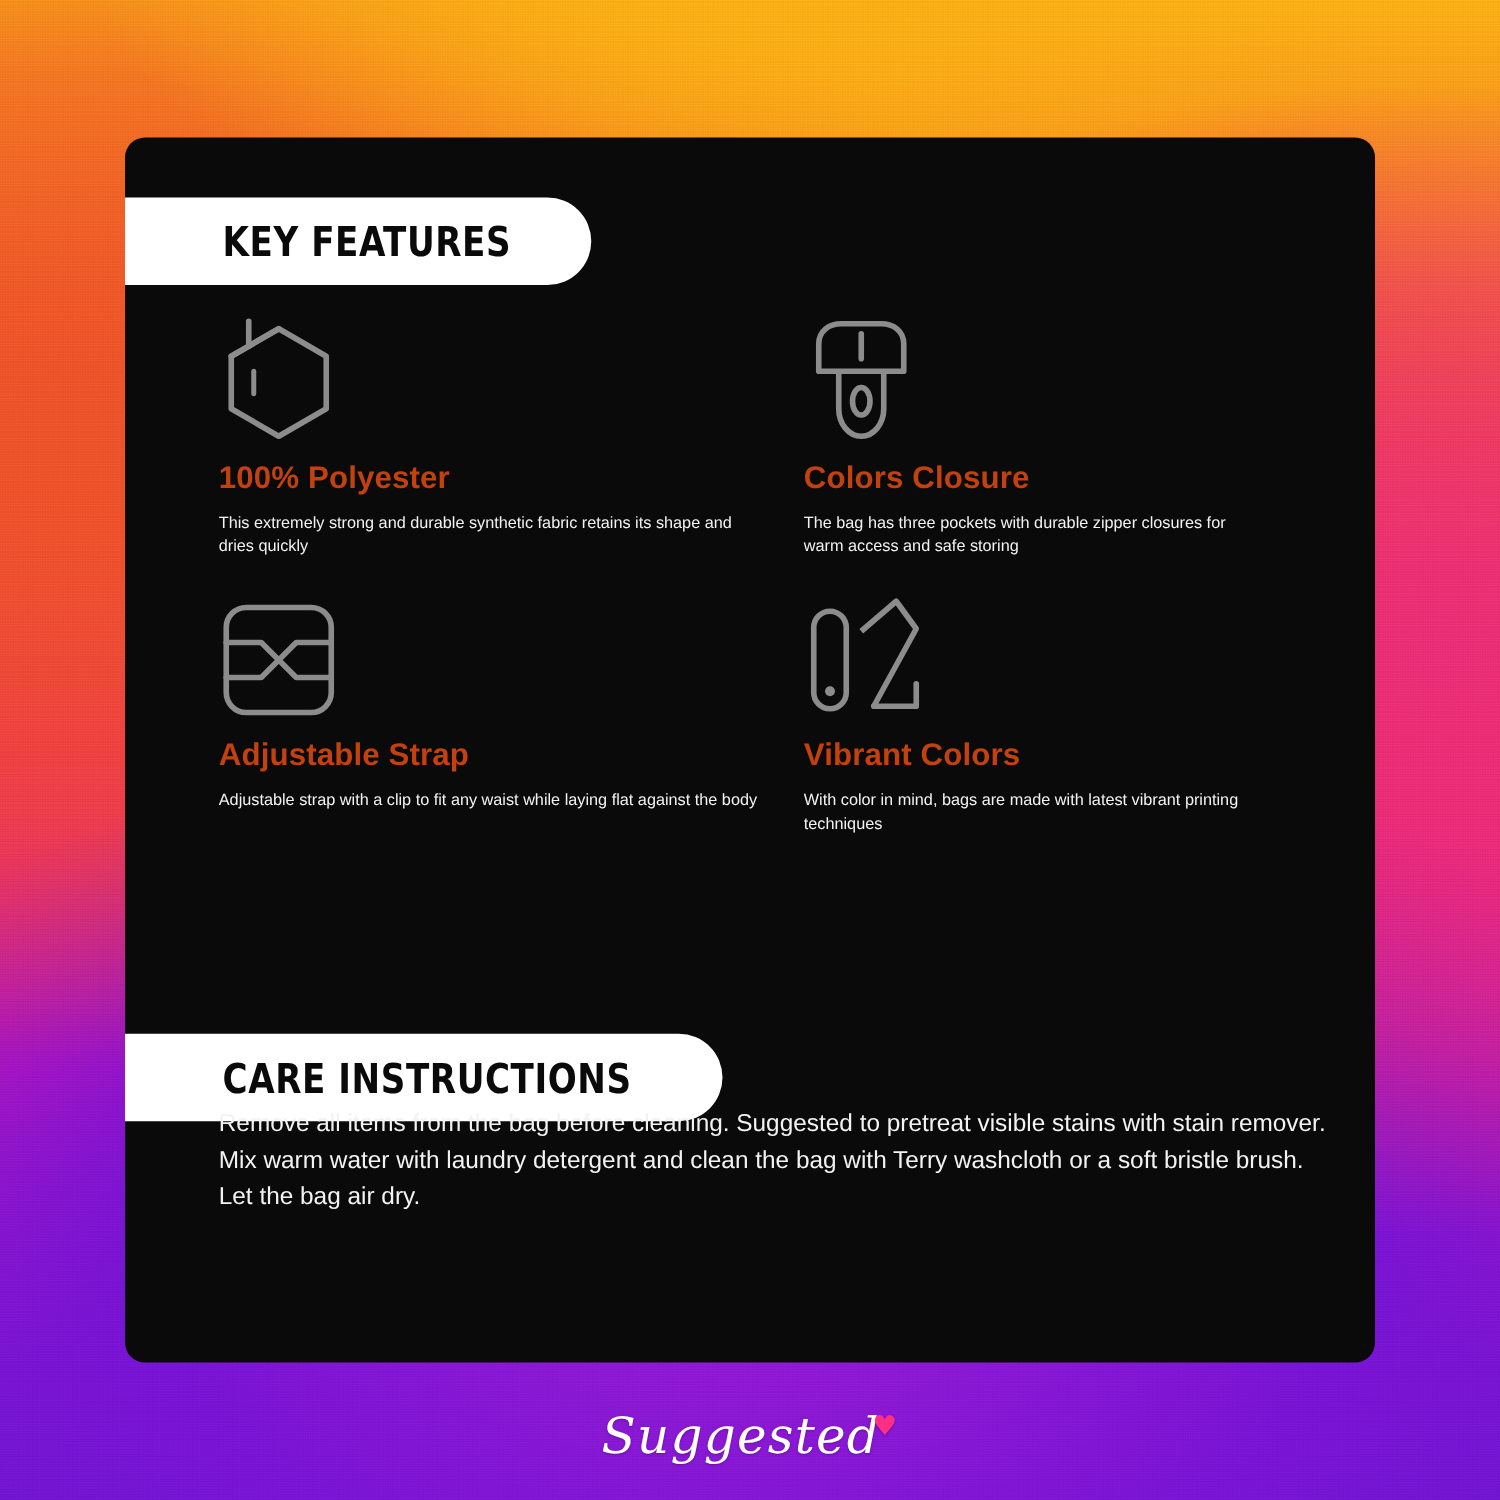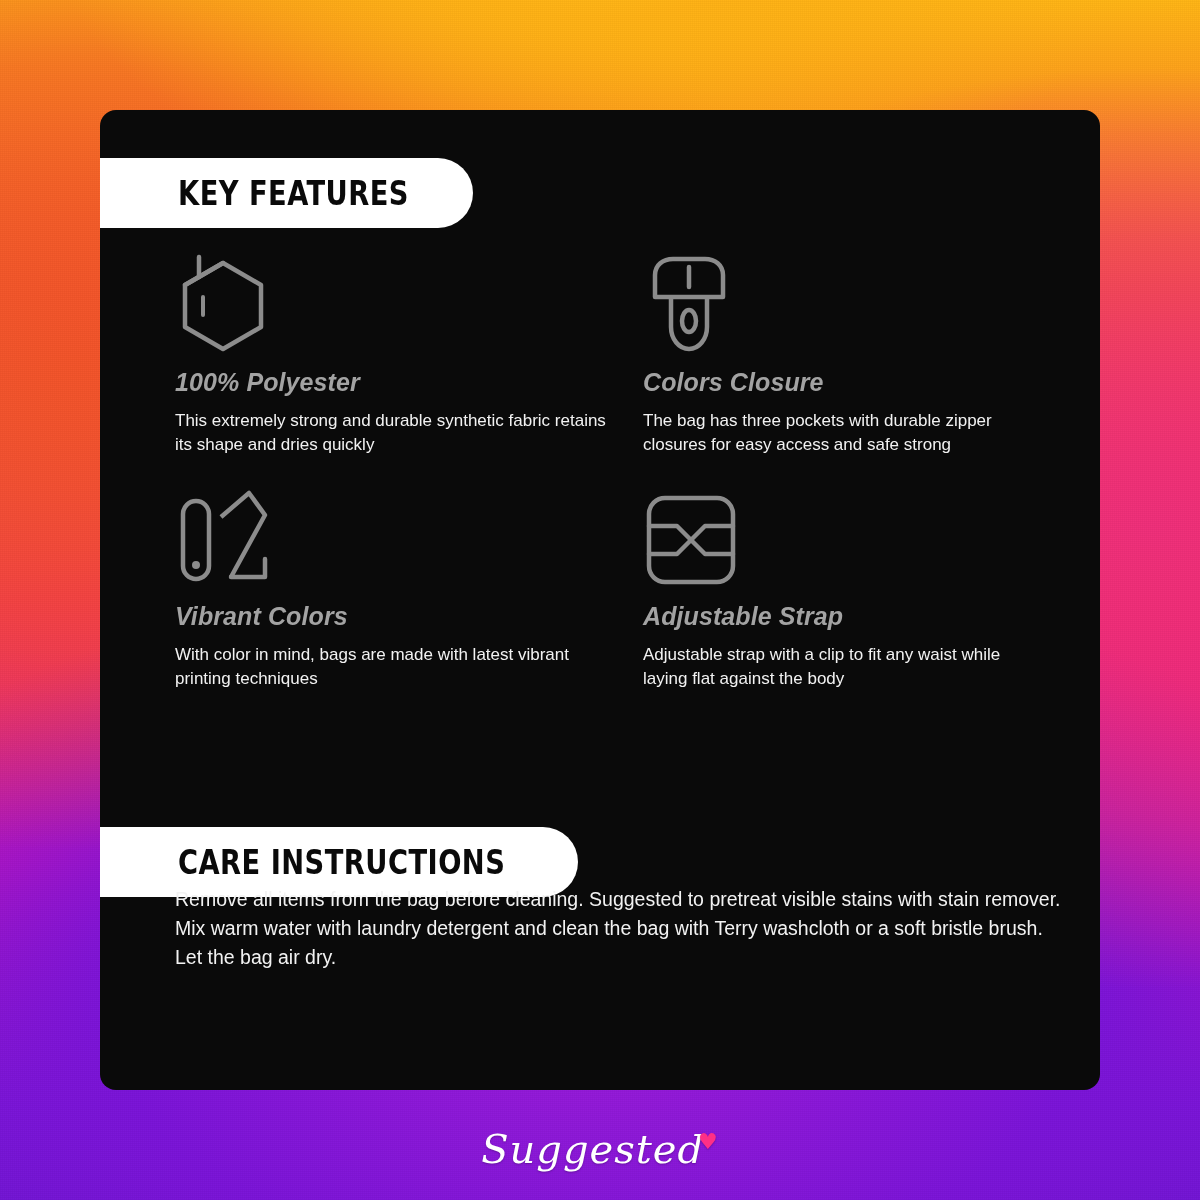--- a/index.html
+++ b/index.html
@@ -73,27 +73,26 @@
   .icon-wrap {
     height: 112px;
     display: flex;
     align-items: center;
     margin-bottom: 6px;
   }
   .icon-wrap svg { display: block; }
   .feature-title {
     font-size: 25px;
     font-weight: 700;
-    color: #a3a3a3;
+    color: #c2410c;
     margin-bottom: 12px;
     letter-spacing: 0.1px;
-    font-style: italic;
   }
   .feature-desc {
-    font-size: 17px;
+    font-size: 13px;
     line-height: 1.44;
     color: #f2f2f2;
     font-weight: 400;
   }
   #care-body {
     position: absolute;
     left: 75px; top: 775px;
     width: 890px;
     font-size: 19.5px;
     line-height: 1.48;
@@ -148,46 +147,46 @@
       <div class="feature">
         <div class="icon-wrap">
           <svg width="92" height="106" viewBox="0 0 92 106" fill="none">
             <path d="M12 22 C12 12 20 6 30 6 L62 6 C72 6 80 12 80 22 L80 44 L12 44 Z" stroke="#8c8c8c" stroke-width="4.5" stroke-linejoin="round" fill="none"></path>
             <path d="M46 14 L46 34" stroke="#8c8c8c" stroke-width="4.5" stroke-linecap="round"></path>
             <path d="M28 44 L28 74 C28 86 36 96 46 96 C56 96 64 86 64 74 L64 44" stroke="#8c8c8c" stroke-width="4.5" stroke-linejoin="round"></path>
             <ellipse cx="46" cy="68" rx="7" ry="11" stroke="#8c8c8c" stroke-width="4.5" fill="none"></ellipse>
           </svg>
         </div>
         <div class="feature-title">Colors Closure</div>
-        <div class="feature-desc">The bag has three pockets with durable zipper closures for easy access and safe strong</div>
+        <div class="feature-desc">The bag has three pockets with durable zipper closures for warm access and safe storing</div>
+      </div>
+
+      <div class="feature">
+        <div class="icon-wrap">
+          <svg width="96" height="100" viewBox="0 0 96 100" fill="none">
+            <rect x="6" y="8" width="84" height="84" rx="16" stroke="#8c8c8c" stroke-width="4.5" fill="none"></rect>
+            <path d="M6 36 L34 36 L62 64 L90 64" stroke="#8c8c8c" stroke-width="4.5" stroke-linejoin="round" stroke-linecap="round"></path>
+            <path d="M6 64 L34 64 L62 36 L90 36" stroke="#8c8c8c" stroke-width="4.5" stroke-linejoin="round" stroke-linecap="round"></path>
+          </svg>
+        </div>
+        <div class="feature-title">Adjustable Strap</div>
+        <div class="feature-desc">Adjustable strap with a clip to fit any waist while laying flat against the body</div>
       </div>
 
       <div class="feature">
         <div class="icon-wrap">
           <svg width="98" height="102" viewBox="0 0 98 102" fill="none">
             <rect x="8" y="12" width="26" height="78" rx="13" stroke="#8c8c8c" stroke-width="4.5" fill="none"></rect>
             <circle cx="21" cy="76" r="4" fill="#8c8c8c"></circle>
             <path d="M46 28 L74 4 L90 26 L56 88" stroke="#8c8c8c" stroke-width="4.5" stroke-linejoin="round" fill="none"></path>
             <path d="M56 88 L90 88 L90 70" stroke="#8c8c8c" stroke-width="4.5" stroke-linejoin="round" stroke-linecap="round"></path>
           </svg>
         </div>
         <div class="feature-title">Vibrant Colors</div>
         <div class="feature-desc">With color in mind, bags are made with latest vibrant printing techniques</div>
-      </div>
-
-      <div class="feature">
-        <div class="icon-wrap">
-          <svg width="96" height="100" viewBox="0 0 96 100" fill="none">
-            <rect x="6" y="8" width="84" height="84" rx="16" stroke="#8c8c8c" stroke-width="4.5" fill="none"></rect>
-            <path d="M6 36 L34 36 L62 64 L90 64" stroke="#8c8c8c" stroke-width="4.5" stroke-linejoin="round" stroke-linecap="round"></path>
-            <path d="M6 64 L34 64 L62 36 L90 36" stroke="#8c8c8c" stroke-width="4.5" stroke-linejoin="round" stroke-linecap="round"></path>
-          </svg>
-        </div>
-        <div class="feature-title">Adjustable Strap</div>
-        <div class="feature-desc">Adjustable strap with a clip to fit any waist while laying flat against the body</div>
       </div>
 
     </div>
 
     <div class="pill" id="pill-care">
       <span class="pill-text">CARE INSTRUCTIONS</span>
     </div>
 
     <div id="care-body">Remove all items from the bag before cleaning. Suggested to pretreat visible stains with stain remover. Mix warm water with laundry detergent and clean the bag with Terry washcloth or a soft bristle brush. Let the bag air dry.</div>
 

